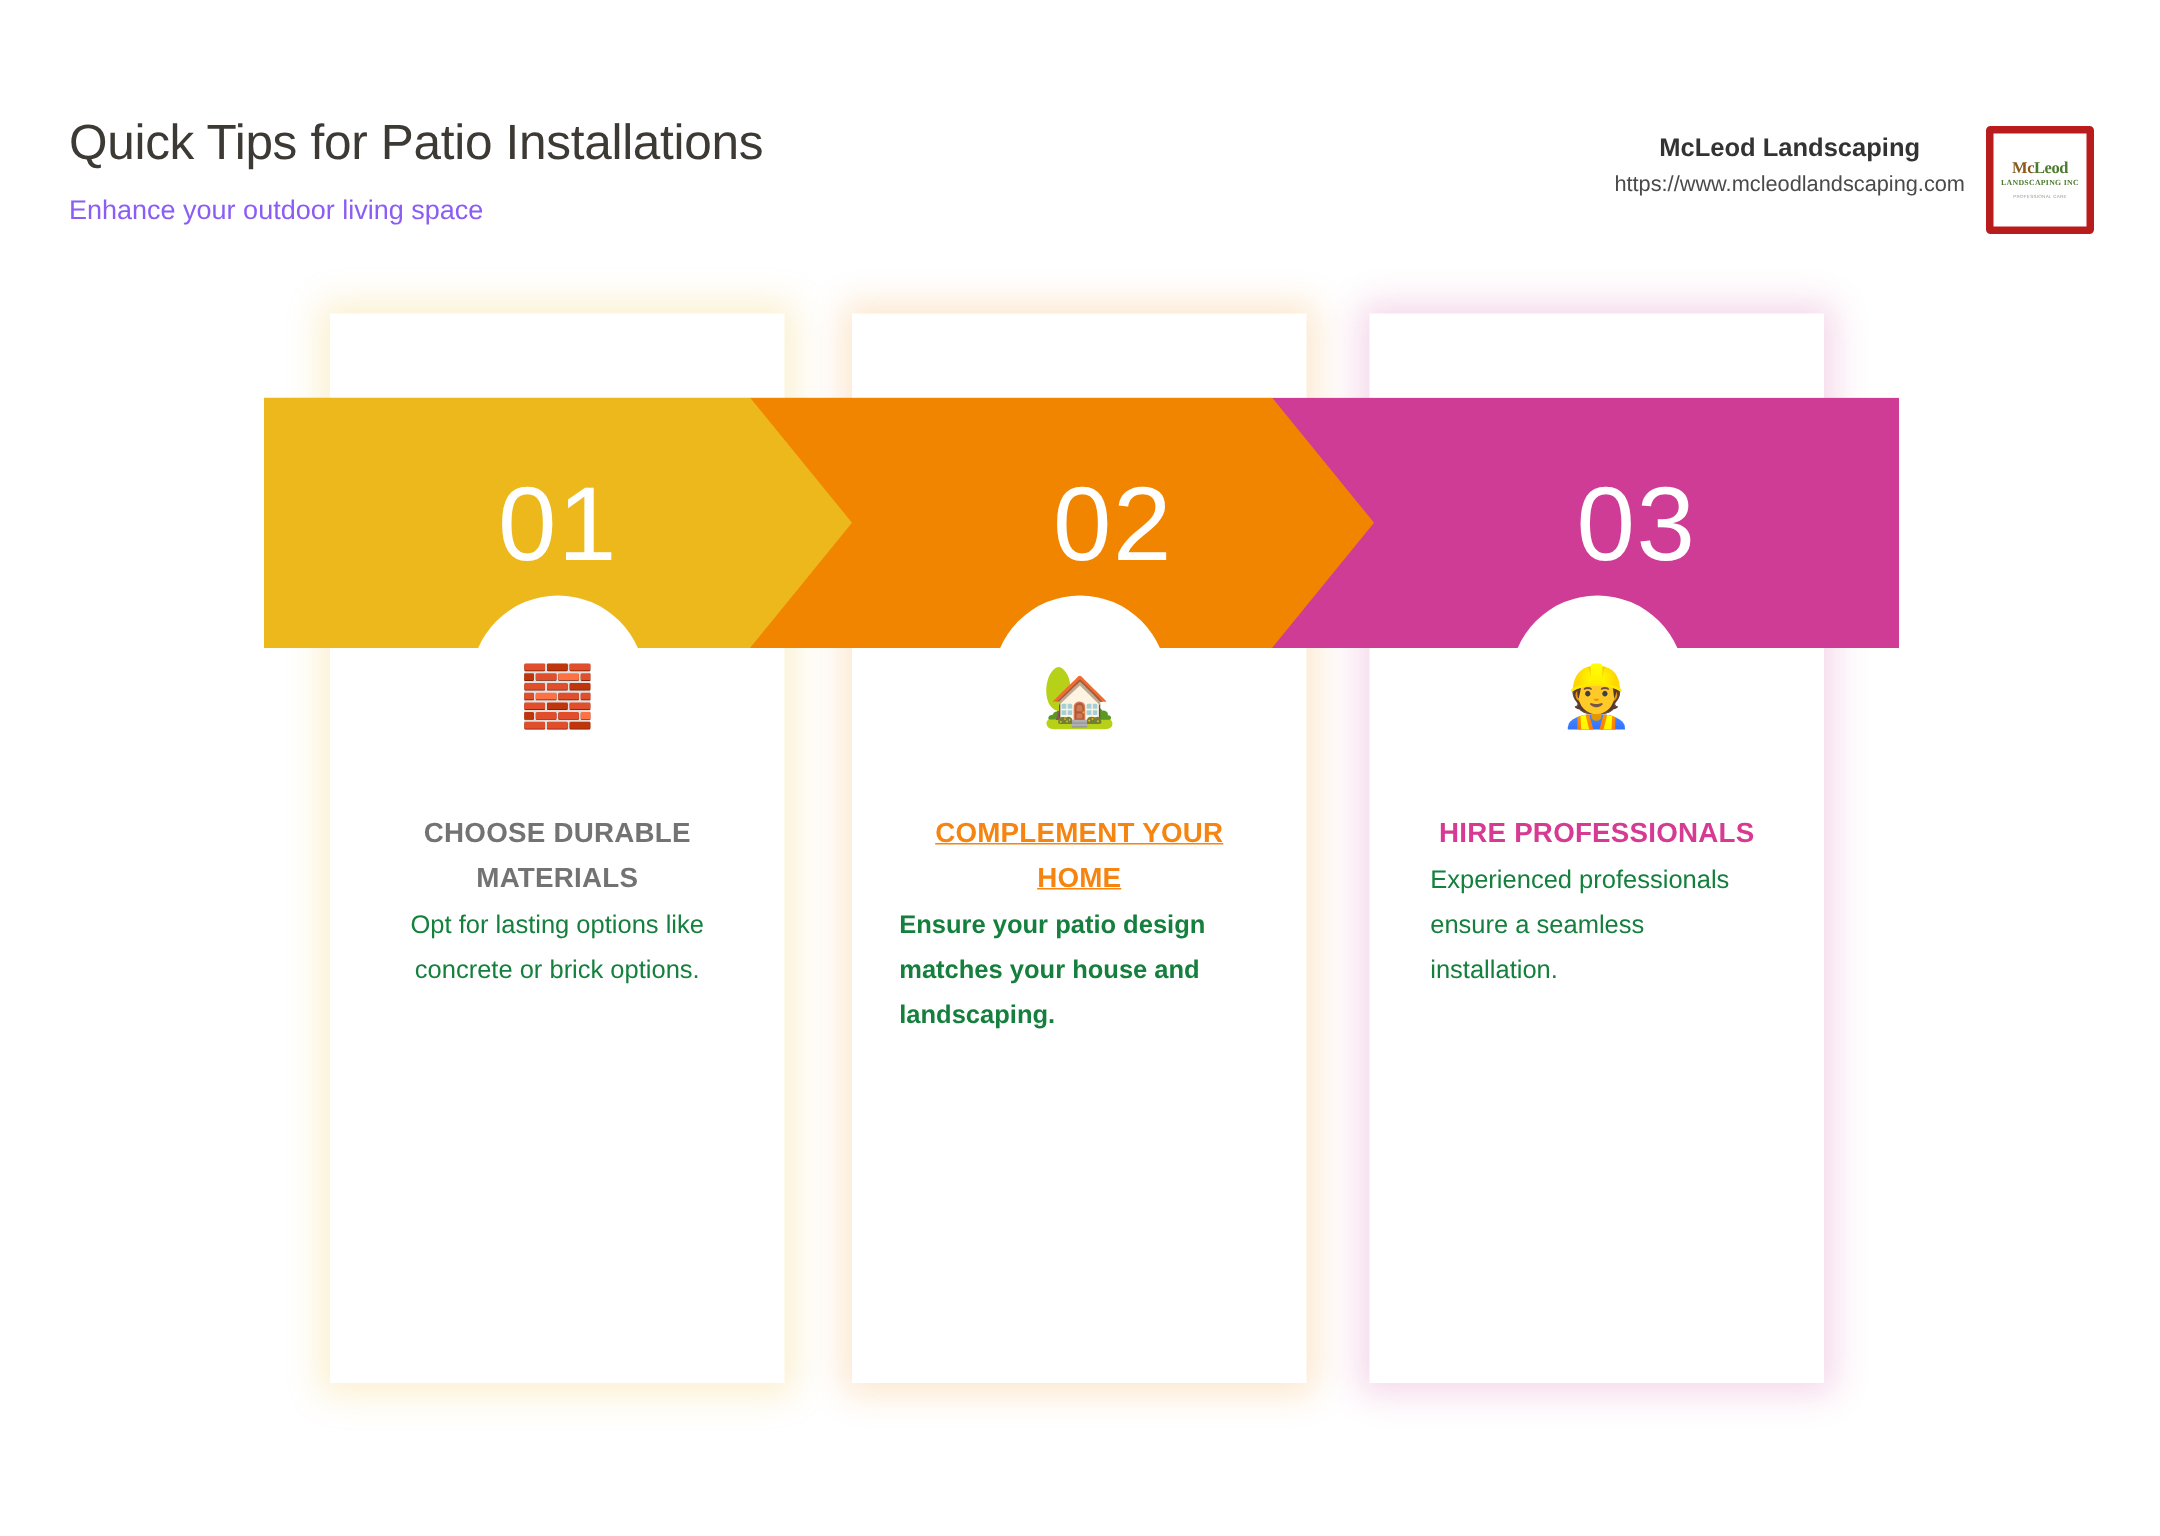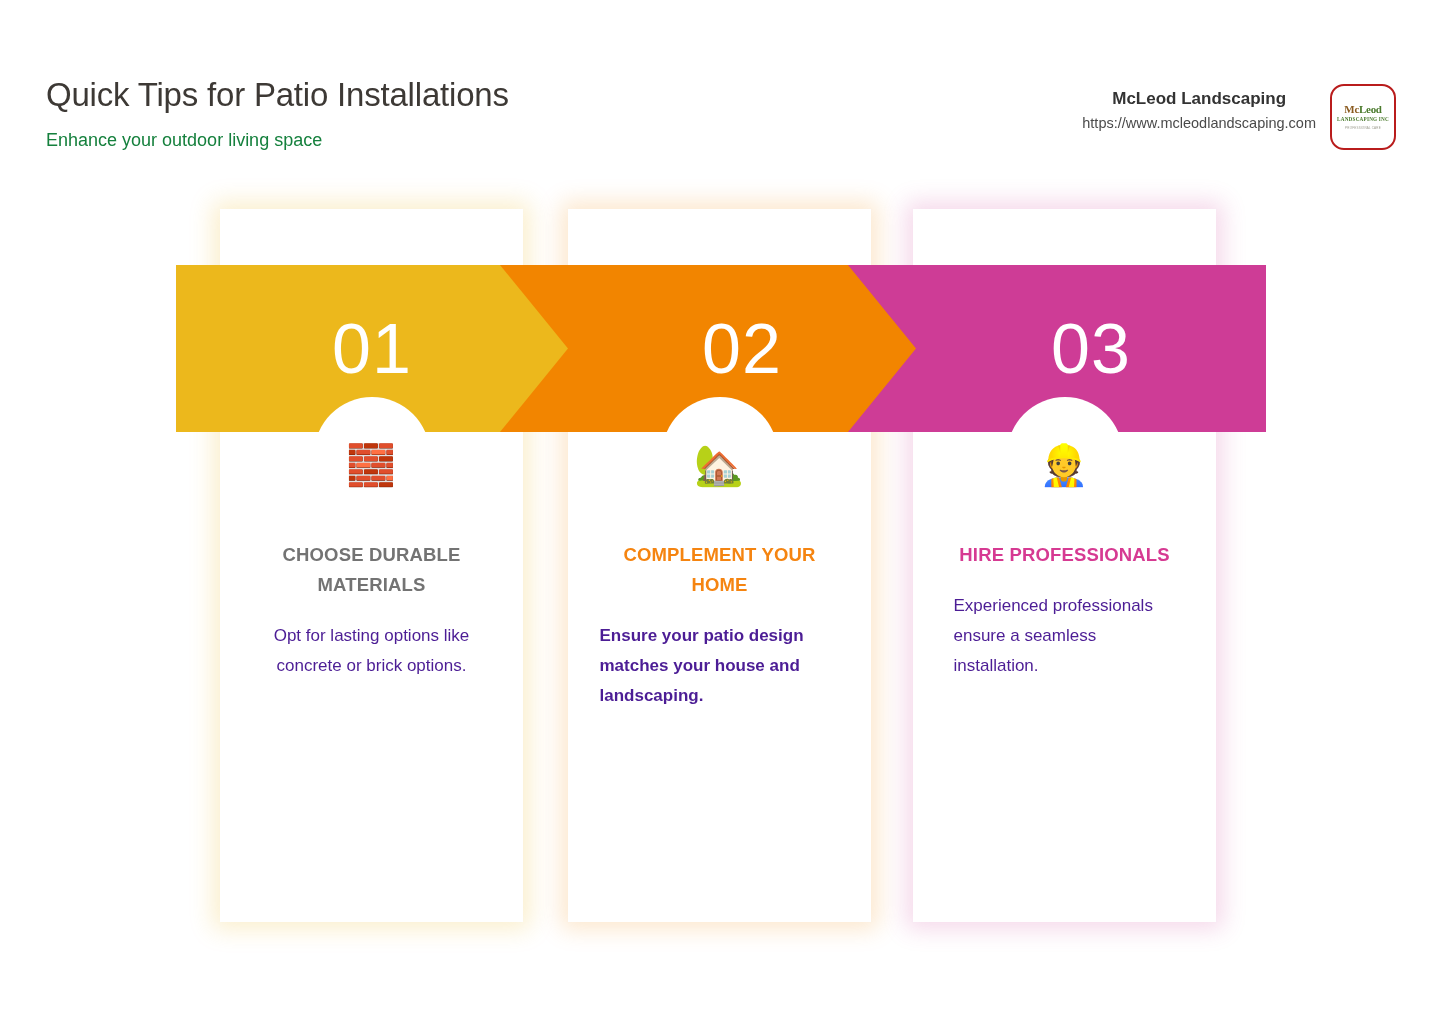--- a/index.html
+++ b/index.html
@@ -34,21 +34,21 @@
     color: #3d3935;
     letter-spacing: -0.2px;
     line-height: 1.25;
     white-space: nowrap;
   }
   #page-subtitle {
     margin: 0;
     margin-top: 14px;
     font-size: 18px;
     font-weight: 400;
-    color: #15803d;
+    color: #8b5cf6;
     line-height: 1.3;
     white-space: nowrap;
   }
 
   #brand-block {
     position: absolute;
     right: 44px;
     top: 84px;
     display: flex;
     align-items: flex-start;
@@ -69,22 +69,22 @@
     font-size: 14.5px;
     font-weight: 400;
     color: #4a4a4a;
     line-height: 1.35;
     margin-top: 3px;
     white-space: nowrap;
   }
   #brand-logo {
     width: 62px;
     height: 62px;
-    border: 2px solid #b91c1c;
-    border-radius: 14px;
+    border: 5px solid #b91c1c;
+    border-radius: 3px;
     background: #ffffff;
     display: flex;
     flex-direction: column;
     align-items: center;
     justify-content: center;
     overflow: hidden;
   }
   .logo-line1 {
     font-family: "Liberation Serif", serif;
     font-size: 11px;
@@ -150,30 +150,30 @@
     margin-top: 51px;
     font-size: 18.5px;
     font-weight: bold;
     text-align: center;
     letter-spacing: 0.15px;
     line-height: 1.62;
     width: 230px;
     text-transform: uppercase;
   }
   .card-body {
-    margin-top: 21px;
+    margin-top: 2px;
     font-size: 17px;
     font-weight: 400;
-    color: #4c1d95;
+    color: #15803d;
     text-align: left;
     line-height: 1.78;
     width: 232px;
   }
   .card.c1 .card-heading { color: #737373; }
-  .card.c2 .card-heading { color: #f58410; }
+  .card.c2 .card-heading { color: #f58410; text-decoration: underline; }
   .card.c3 .card-heading { color: #d63a92; }
   .card.c1 .card-body { width: 236px; text-align: center; }
   .card.c2 .card-body { width: 240px; font-weight: bold; }
   .card.c3 .card-body { width: 222px; }
 
   
   #band {
     position: absolute;
     left: 176px;
     top: 265px;

